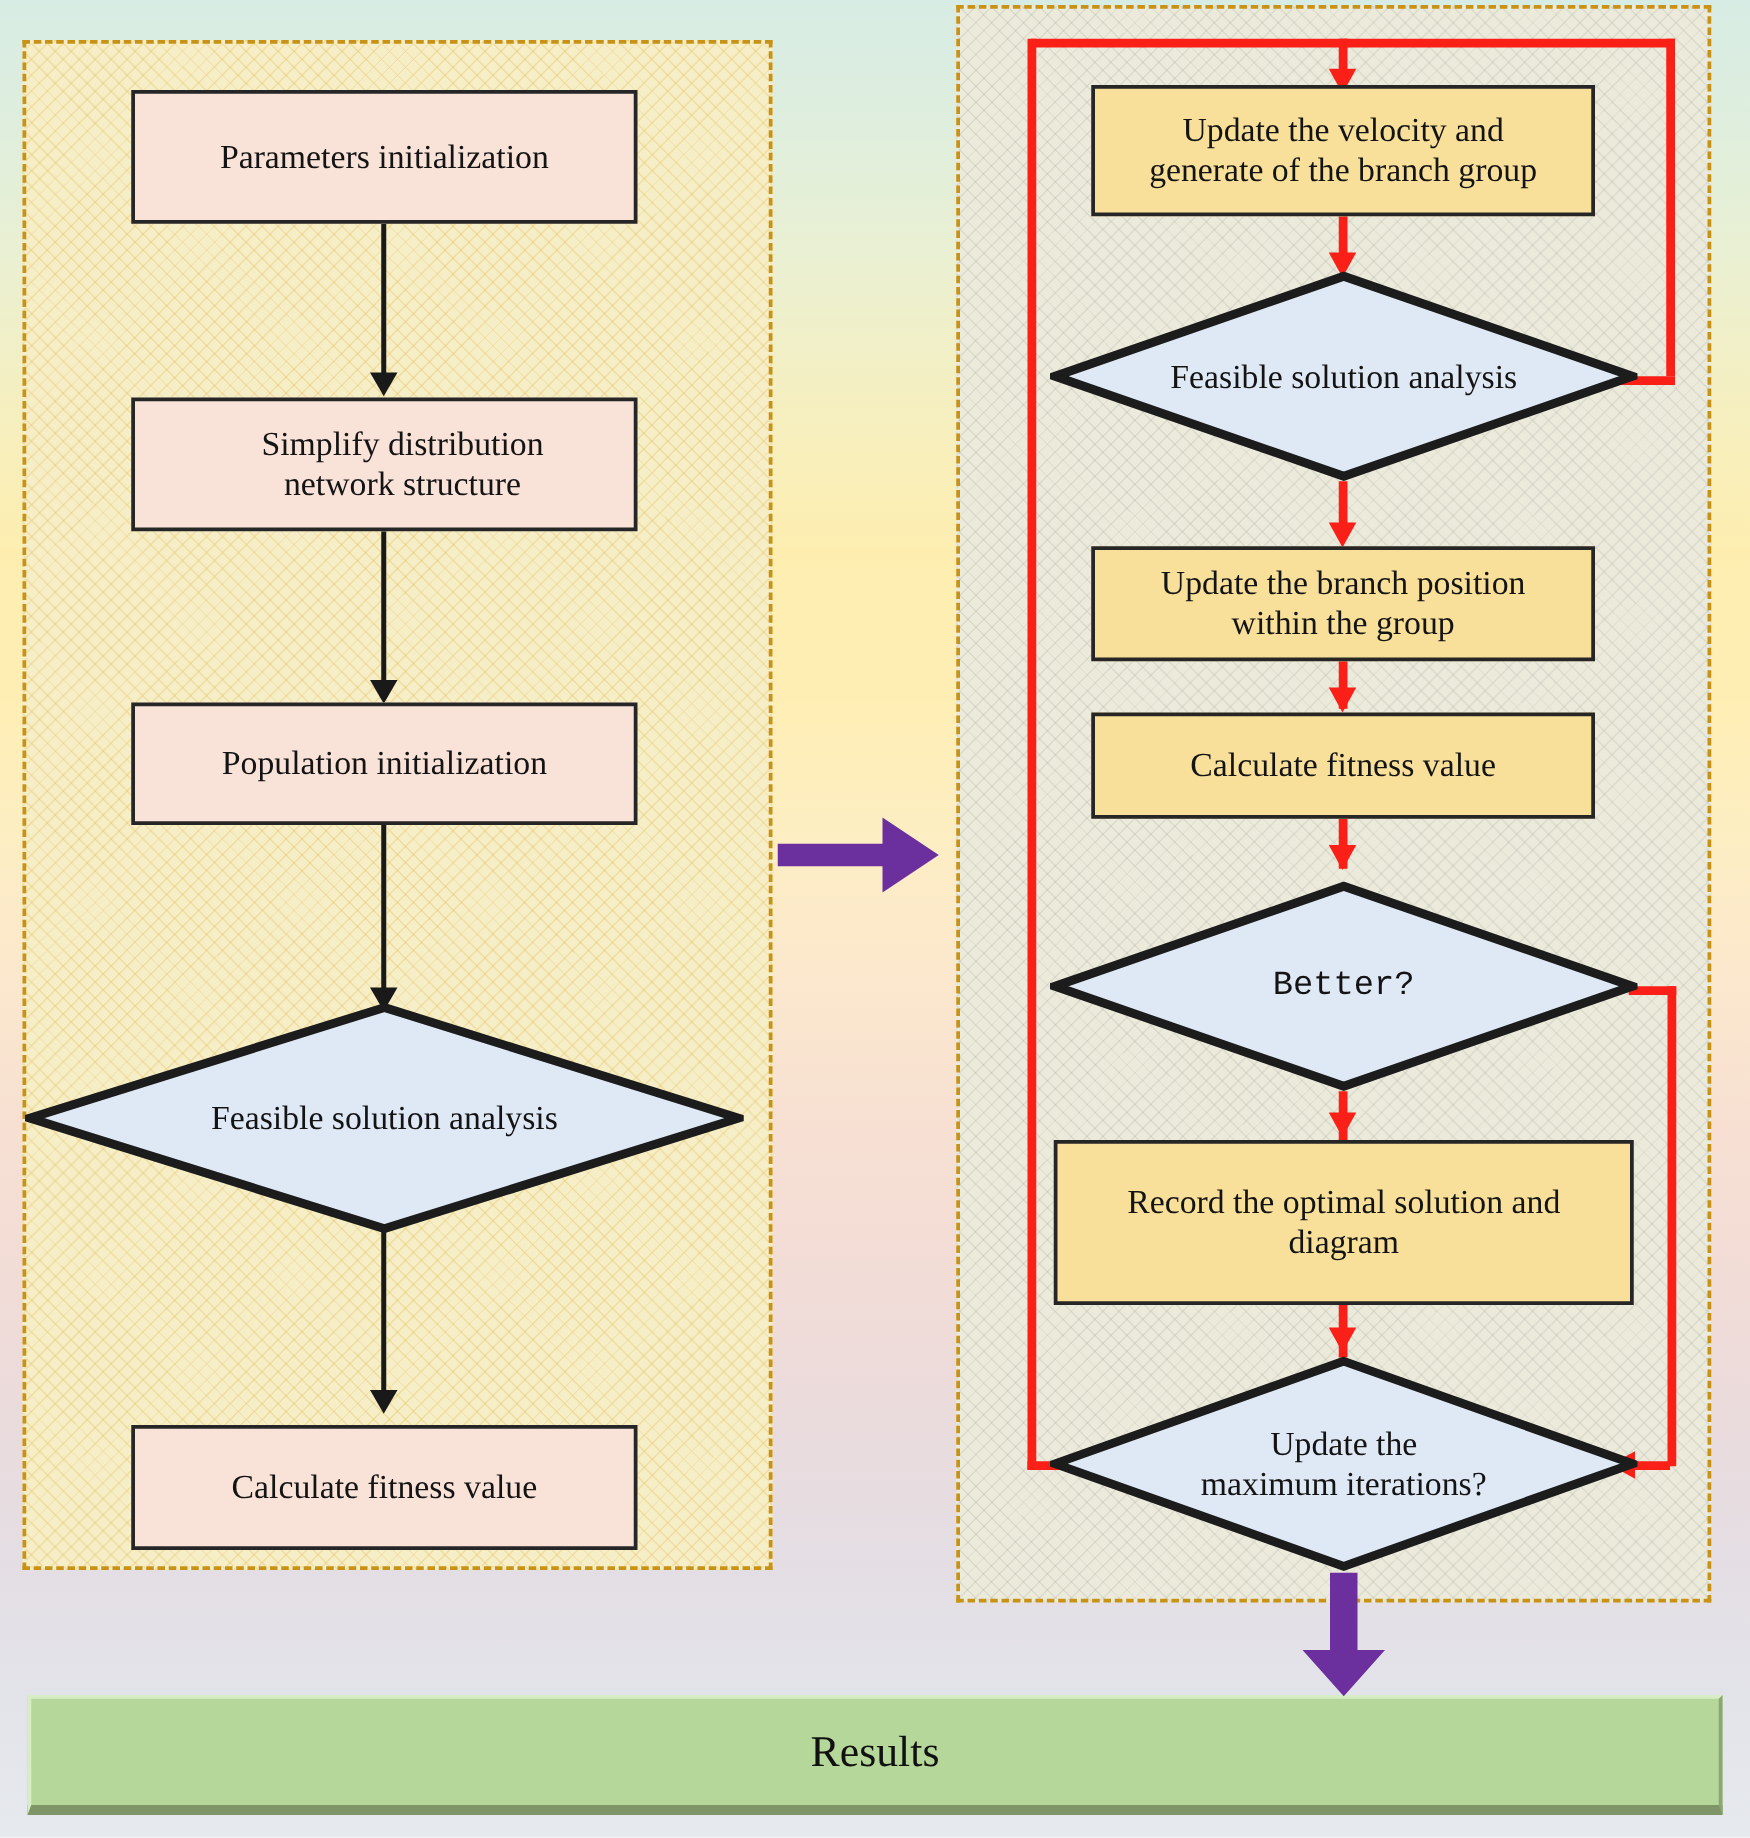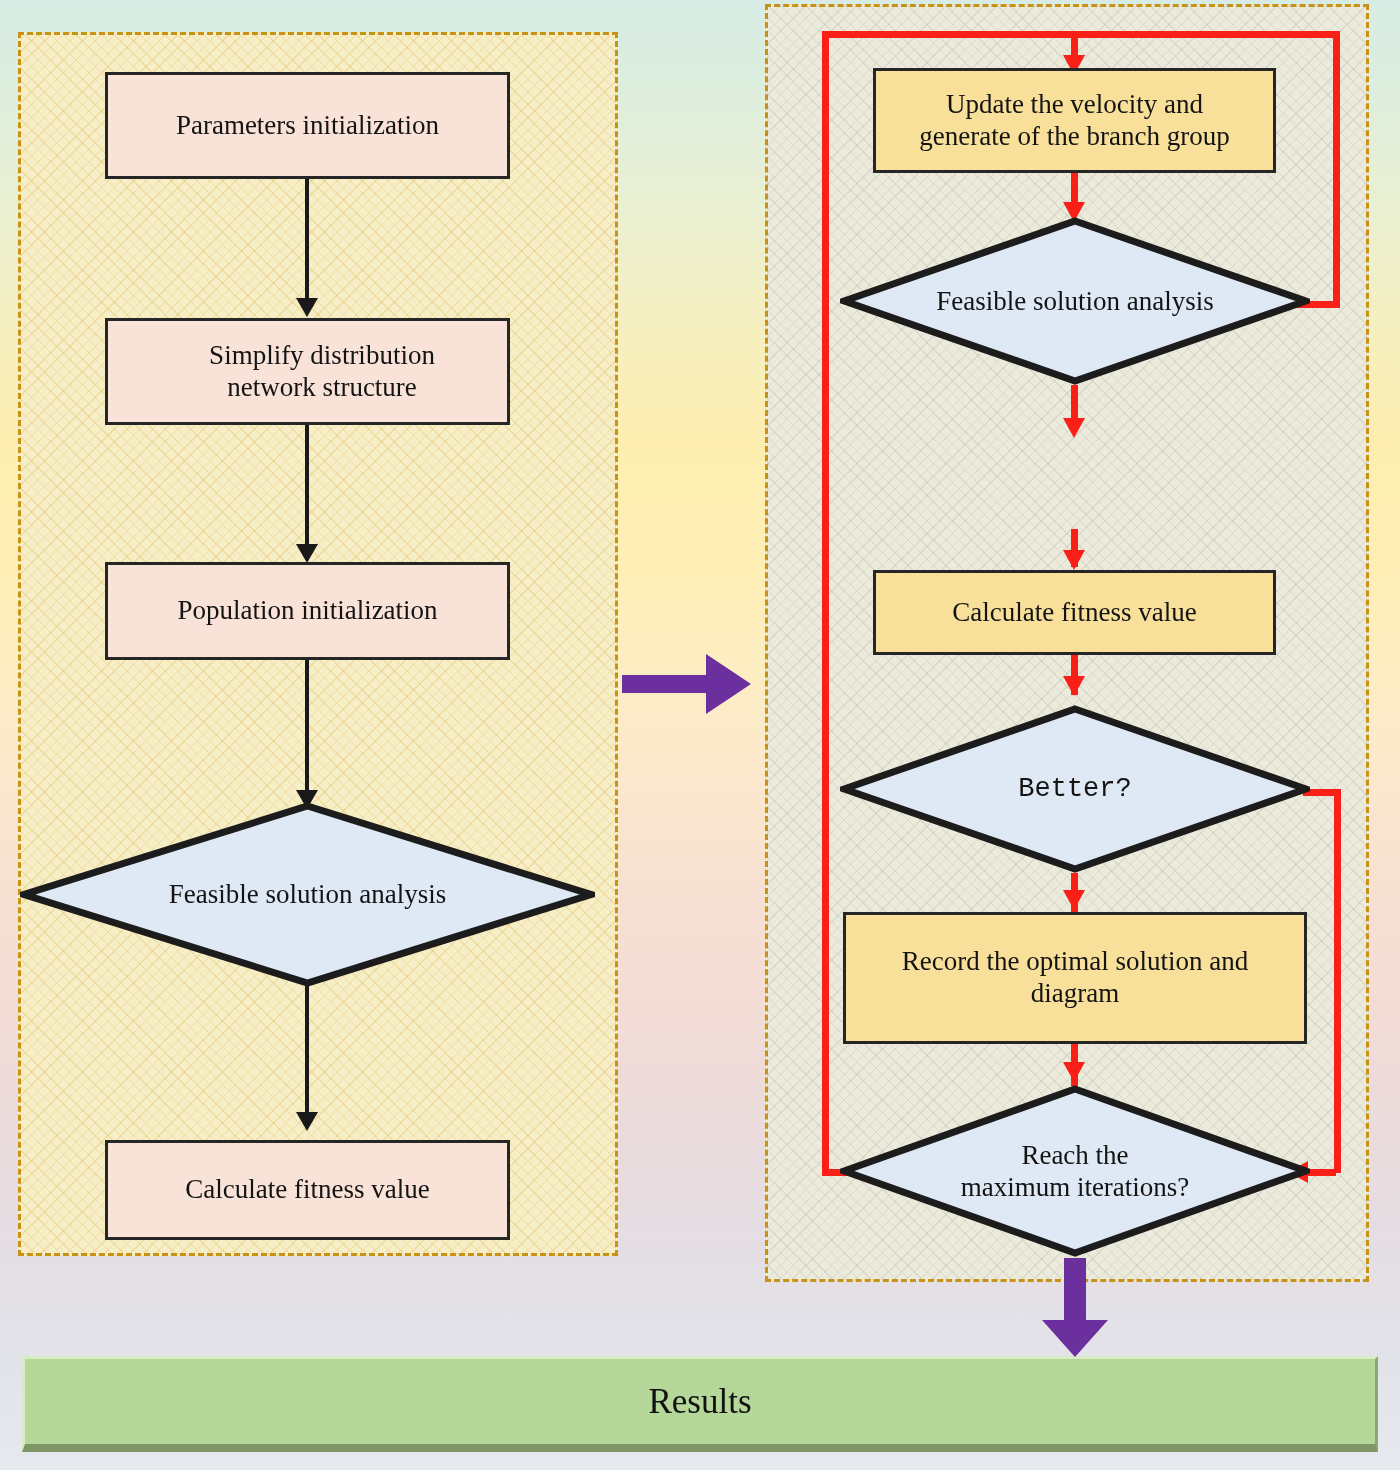--- a/index.html
+++ b/index.html
@@ -186,20 +186,24 @@
 
   <div class="node diamond" style="left:840px;top:217px;width:470px;height:168px;">
     <svg viewBox="0 0 470 168" preserveAspectRatio="none">
       <polygon points="235,4 466,84 235,164 4,84" fill="#dfe8f5" stroke="#1c1c1c" stroke-width="7"></polygon>
     </svg>
     <span class="dtext">Feasible solution analysis</span>
   </div>
   <div class="conn red vred" style="left:1071px;top:385px;height:45px;"></div>
   <div class="conn arrowhead-red-down" style="left:1063px;top:418px;"></div>
 
+  <div class="node rect yellow" style="left:873px;top:437px;width:403px;height:92px;flex-direction:column;">
+    <span>Update the branch position</span>
+    <span>within the group</span>
+  </div>
   <div class="conn red vred" style="left:1071px;top:529px;height:38px;"></div>
   <div class="conn arrowhead-red-down" style="left:1063px;top:550px;"></div>
 
   <div class="node rect yellow" style="left:873px;top:570px;width:403px;height:85px;">
     <span>Calculate fitness value</span>
   </div>
   <div class="conn red vred" style="left:1071px;top:655px;height:40px;"></div>
   <div class="conn arrowhead-red-down" style="left:1063px;top:676px;"></div>
 
   <div class="node diamond" style="left:840px;top:705px;width:470px;height:168px;font-family:Liberation Mono, monospace;">
@@ -216,21 +220,21 @@
     <span>diagram</span>
   </div>
   <div class="conn red vred" style="left:1071px;top:1044px;height:42px;"></div>
   <div class="conn arrowhead-red-down" style="left:1063px;top:1062px;"></div>
 
   <div class="node diamond" style="left:840px;top:1085px;width:470px;height:172px;">
     <svg viewBox="0 0 470 172" preserveAspectRatio="none">
       <polygon points="235,4 466,86 235,168 4,86" fill="#dfe8f5" stroke="#1c1c1c" stroke-width="7"></polygon>
     </svg>
     <span class="dtext" style="width:60%;">
-      <span style="display:block;">Reach the</span>
+      <span style="display:block;">Update the</span>
       <span style="display:block;">maximum iterations?</span>
     </span>
   </div>
 
   <div class="purple-arrow" style="left:1040px;top:1258px;width:70px;height:100px;">
     <svg viewBox="0 0 70 100" width="70" height="100">
       <path d="M24,0 L46,0 L46,62 L68,62 L35,99 L2,62 L24,62 Z" fill="#6b2f9e"></path>
     </svg>
   </div>
 

